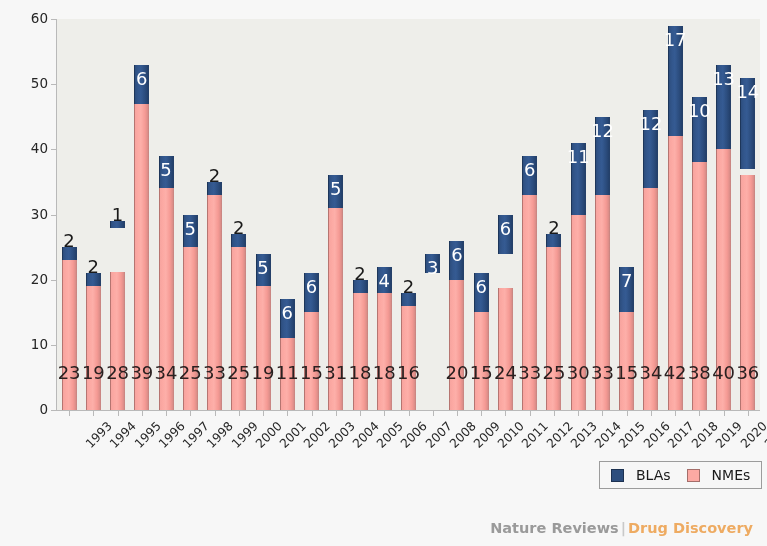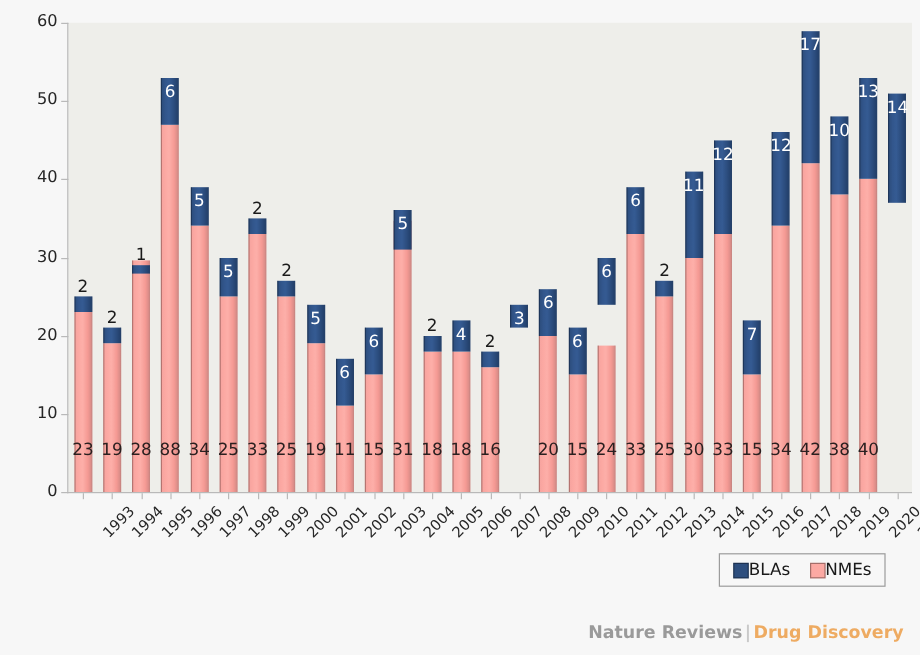--- a/index.html
+++ b/index.html
@@ -103,41 +103,41 @@
     bottom: 0;
   }
   .seg-bla {
     background: linear-gradient(to right,
       #2d4e7e 0%, #32568c 22%, #355b93 45%,
       #2b4c7d 78%, #23406b 100%);
   }
   .seg-label {
     position: absolute;
     left: 50%; transform: translateX(-50%);
-    font-size: 14px;
+    font-size: 18px;
     white-space: nowrap;
     line-height: 1;
   }
   .lbl-bla-in { color: #ffffff; top: 5px; }
   .lbl-bla-out { color: #1a1a1a; top: -15px; }
   .lbl-nme { color: #2a2020; bottom: 28px; }
 
   
   #legend {
     position: absolute;
     left: 599px; top: 461px;
     height: 28px;
     padding: 0 11px;
     background: #f7f7f7;
     border: 1px solid #9c9c9c;
     display: flex;
     align-items: center;
     gap: 16px;
   }
-  .legend-entry { display: flex; align-items: center; gap: 0; }
+  .legend-entry { display: flex; align-items: center; gap: 12px; }
   .legend-swatch {
     width: 13px; height: 13px;
     border: 1px solid rgba(0,0,0,.35);
   }
   .legend-text { font-size: 14px; color: #1a1a1a; }
 
   
   #credit {
     position: absolute;
     right: 14px; bottom: 10px;
@@ -261,30 +261,30 @@
       </div>
       <div class="bar-stack" style="left: 85.8472px; width: 15.0297px; bottom: 136px; height: 136.85px;">
         <div class="seg seg-nme" style="height: 123.817px;">
           <span class="seg-label lbl-nme">19</span>
         </div>
         <div class="seg seg-bla" style="height: 13.0333px; bottom: 123.817px;">
           <span class="seg-label lbl-bla-out">2</span>
         </div>
       </div>
       <div class="bar-stack" style="left: 110.089px; width: 15.0297px; bottom: 136px; height: 188.983px;">
-        <div class="seg seg-nme" style="height: 193px;">
+        <div class="seg seg-nme" style="height: 138px;">
           <span class="seg-label lbl-nme">28</span>
         </div>
         <div class="seg seg-bla" style="height: 6.51667px; bottom: 182.467px;">
           <span class="seg-label lbl-bla-out">1</span>
         </div>
       </div>
       <div class="bar-stack" style="left: 134.33px; width: 15.0297px; bottom: 136px; height: 345.383px;">
         <div class="seg seg-nme" style="height: 306.283px;">
-          <span class="seg-label lbl-nme">88</span>
+          <span class="seg-label lbl-nme">39</span>
         </div>
         <div class="seg seg-bla" style="height: 39.1px; bottom: 306.283px;">
           <span class="seg-label lbl-bla-in">6</span>
         </div>
       </div>
       <div class="bar-stack" style="left: 158.571px; width: 15.0297px; bottom: 136px; height: 254.15px;">
         <div class="seg seg-nme" style="height: 221.567px;">
           <span class="seg-label lbl-nme">34</span>
         </div>
         <div class="seg seg-bla" style="height: 32.5833px; bottom: 221.567px;">
@@ -466,20 +466,23 @@
       </div>
       <div class="bar-stack" style="left: 716.123px; width: 15.0297px; bottom: 136px; height: 345.383px;">
         <div class="seg seg-nme" style="height: 260.667px;">
           <span class="seg-label lbl-nme">40</span>
         </div>
         <div class="seg seg-bla" style="height: 84.7167px; bottom: 260.667px;">
           <span class="seg-label lbl-bla-in">13</span>
         </div>
       </div>
       <div class="bar-stack" style="left: 740.364px; width: 15.0297px; bottom: 136px; height: 325.833px;">
+        <div class="seg seg-nme" style="height: 234.6px;">
+          <span class="seg-label lbl-nme">36</span>
+        </div>
         <div class="seg seg-bla" style="height: 91.2333px; bottom: 241px;">
           <span class="seg-label lbl-bla-in">14</span>
         </div>
       </div>
     </div>
 
   <div id="legend">
     <div class="legend-entry">
       <span class="legend-swatch" style="background: rgb(45, 78, 126);"></span>
       <span class="legend-text">BLAs</span>

